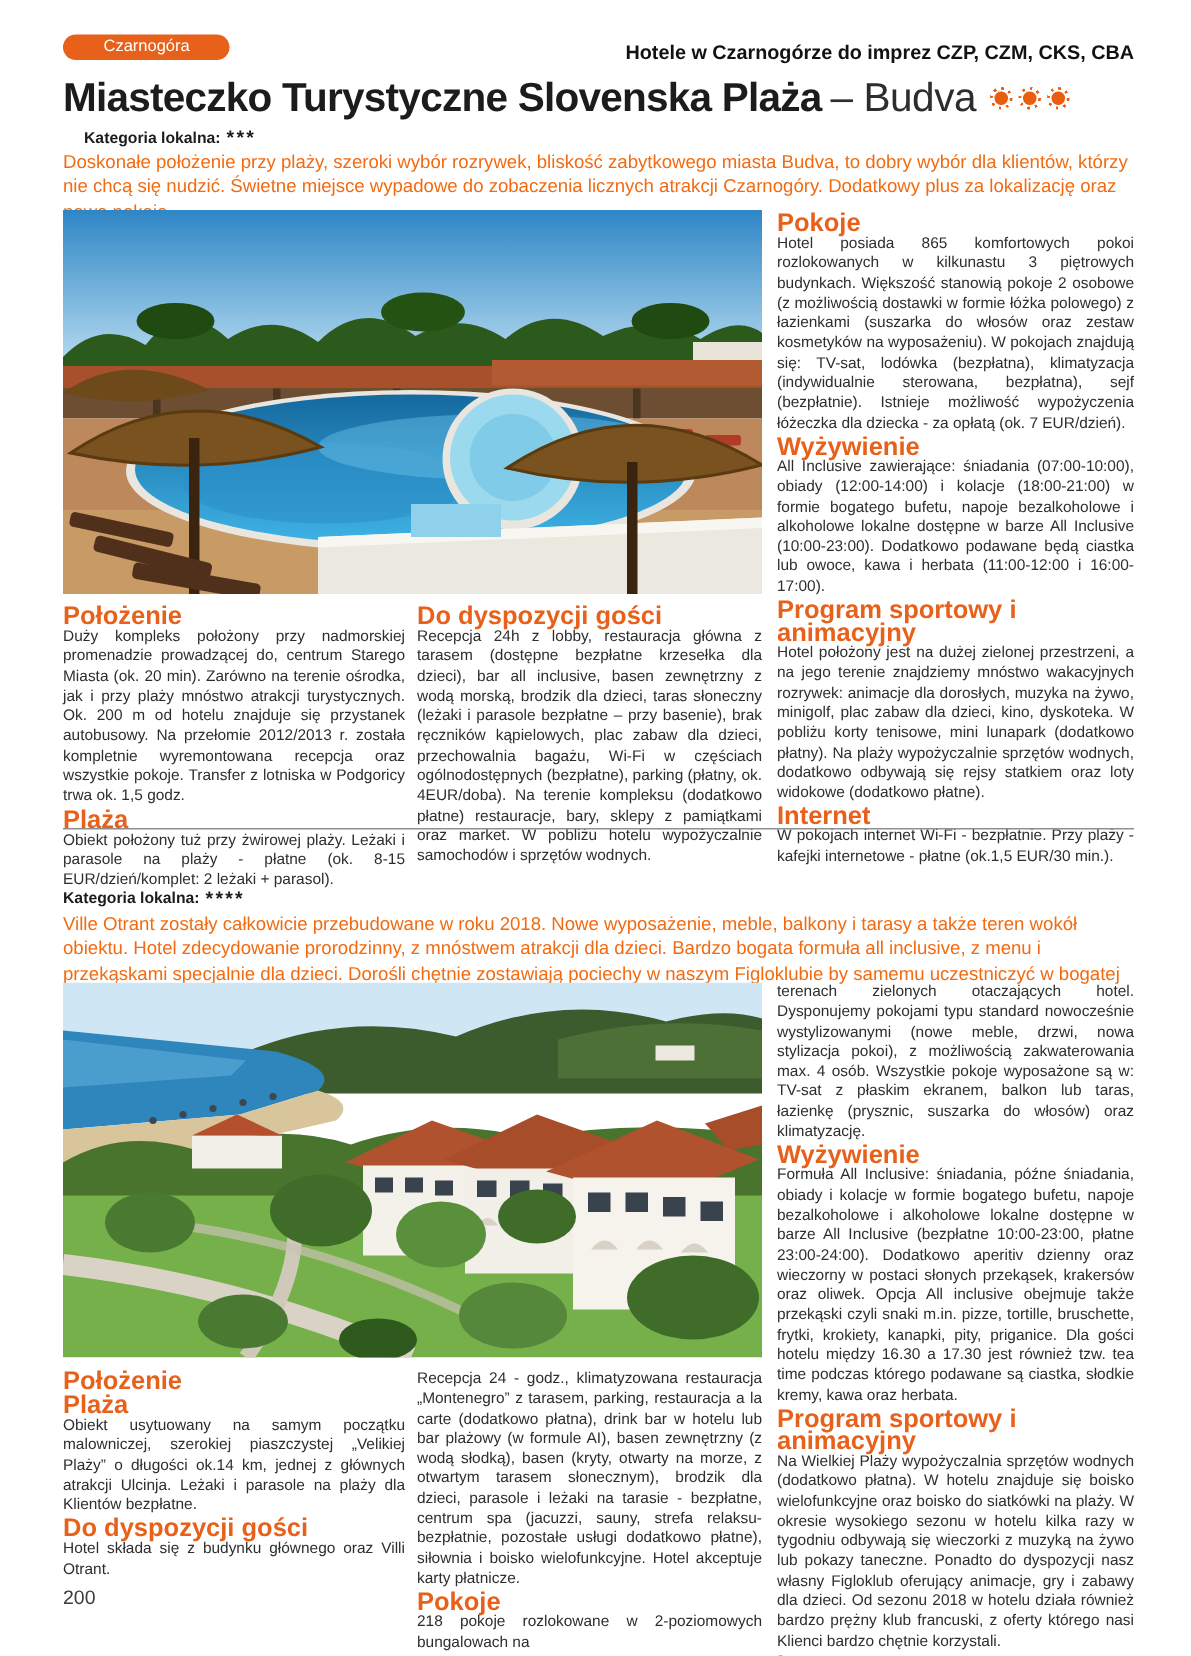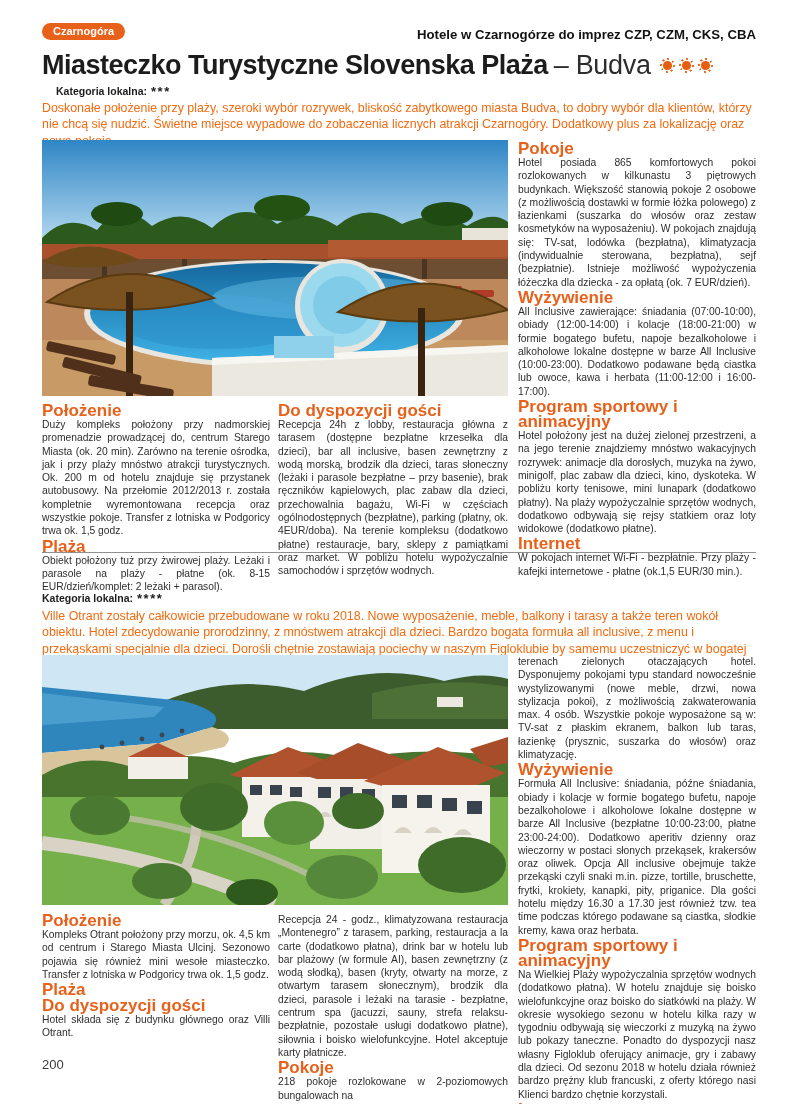--- a/index.html
+++ b/index.html
@@ -1,21 +1,21 @@
 <!DOCTYPE html>
 <html><head>
 <meta charset="utf-8">
 <style>
   html,body{margin:0;padding:0;background:#ffffff;}
   .page{position:relative;width:794px;height:1104px;background:#fff;overflow:hidden;
         font-family:"Liberation Sans",sans-serif;color:#2e2e2e;}
 
   
   .badge{position:absolute;left:42px;top:23px;background:#e8611b;color:#fff;
-         font-size:11px;font-weight:bold;padding:3px 11px;border-radius:10px;line-height:11px;}
+         font-size:11px;font-weight:normal;padding:3px 27px;border-radius:10px;line-height:11px;}
   .hdr-right{position:absolute;right:38px;top:27px;font-size:13.2px;font-weight:bold;color:#121212;}
 
   
   .hotel-title{position:absolute;left:42px;font-size:27px;line-height:30px;color:#1c1c1c;white-space:nowrap;}
   #t1{top:50px;} #t2{top:557px;}
   .t-name{font-weight:800;letter-spacing:-0.5px;}
   .t-city{font-weight:400;color:#2d2d2d;margin-left:6px;letter-spacing:-0.3px;}
   .suns{display:inline-flex;gap:4px;margin-left:9px;vertical-align:1px;}
   .sun{width:15px;height:15px;border-radius:50%;position:relative;display:inline-block;
        background:repeating-conic-gradient(#e95d0f 0deg 15deg,transparent 15deg 45deg);}
@@ -256,24 +256,24 @@
     <div class="sec">
       <p class="sec-h">Internet</p>
       <p class="sec-b">Obok recepcji internet Wi-Fi - bezpłatny.</p>
 
     </div>
   </div>
 
   <div class="col" id="h2-left">
     <div class="sec">
       <p class="sec-h">Położenie</p>
-      <p class="sec-b">Kompleks Otrant położony przy morzu, ok. 4,5 km od centrum i Starego Miasta Ulcinj. Sezonowo pojawia się również mini wesołe miasteczko. Transfer z lotniska w Podgoricy trwa ok. 1,5 godz.</p>
     </div>
     <div class="sec">
       <p class="sec-h">Plaża</p>
+      <p class="sec-b">Obiekt usytuowany na samym początku malowniczej, szerokiej piaszczystej „Velikiej Plaży” o długości ok.14 km, jednej z głównych atrakcji Ulcinja. Leżaki i parasole na plaży dla Klientów bezpłatne.</p>
     </div>
     <div class="sec">
       <p class="sec-h">Do dyspozycji gości</p>
       <p class="sec-b">Hotel składa się z budynku głównego oraz Villi Otrant.</p>
     </div>
   </div>
 
   <div class="col" id="h2-mid">
     <div class="sec">
       <p class="sec-h"></p>

